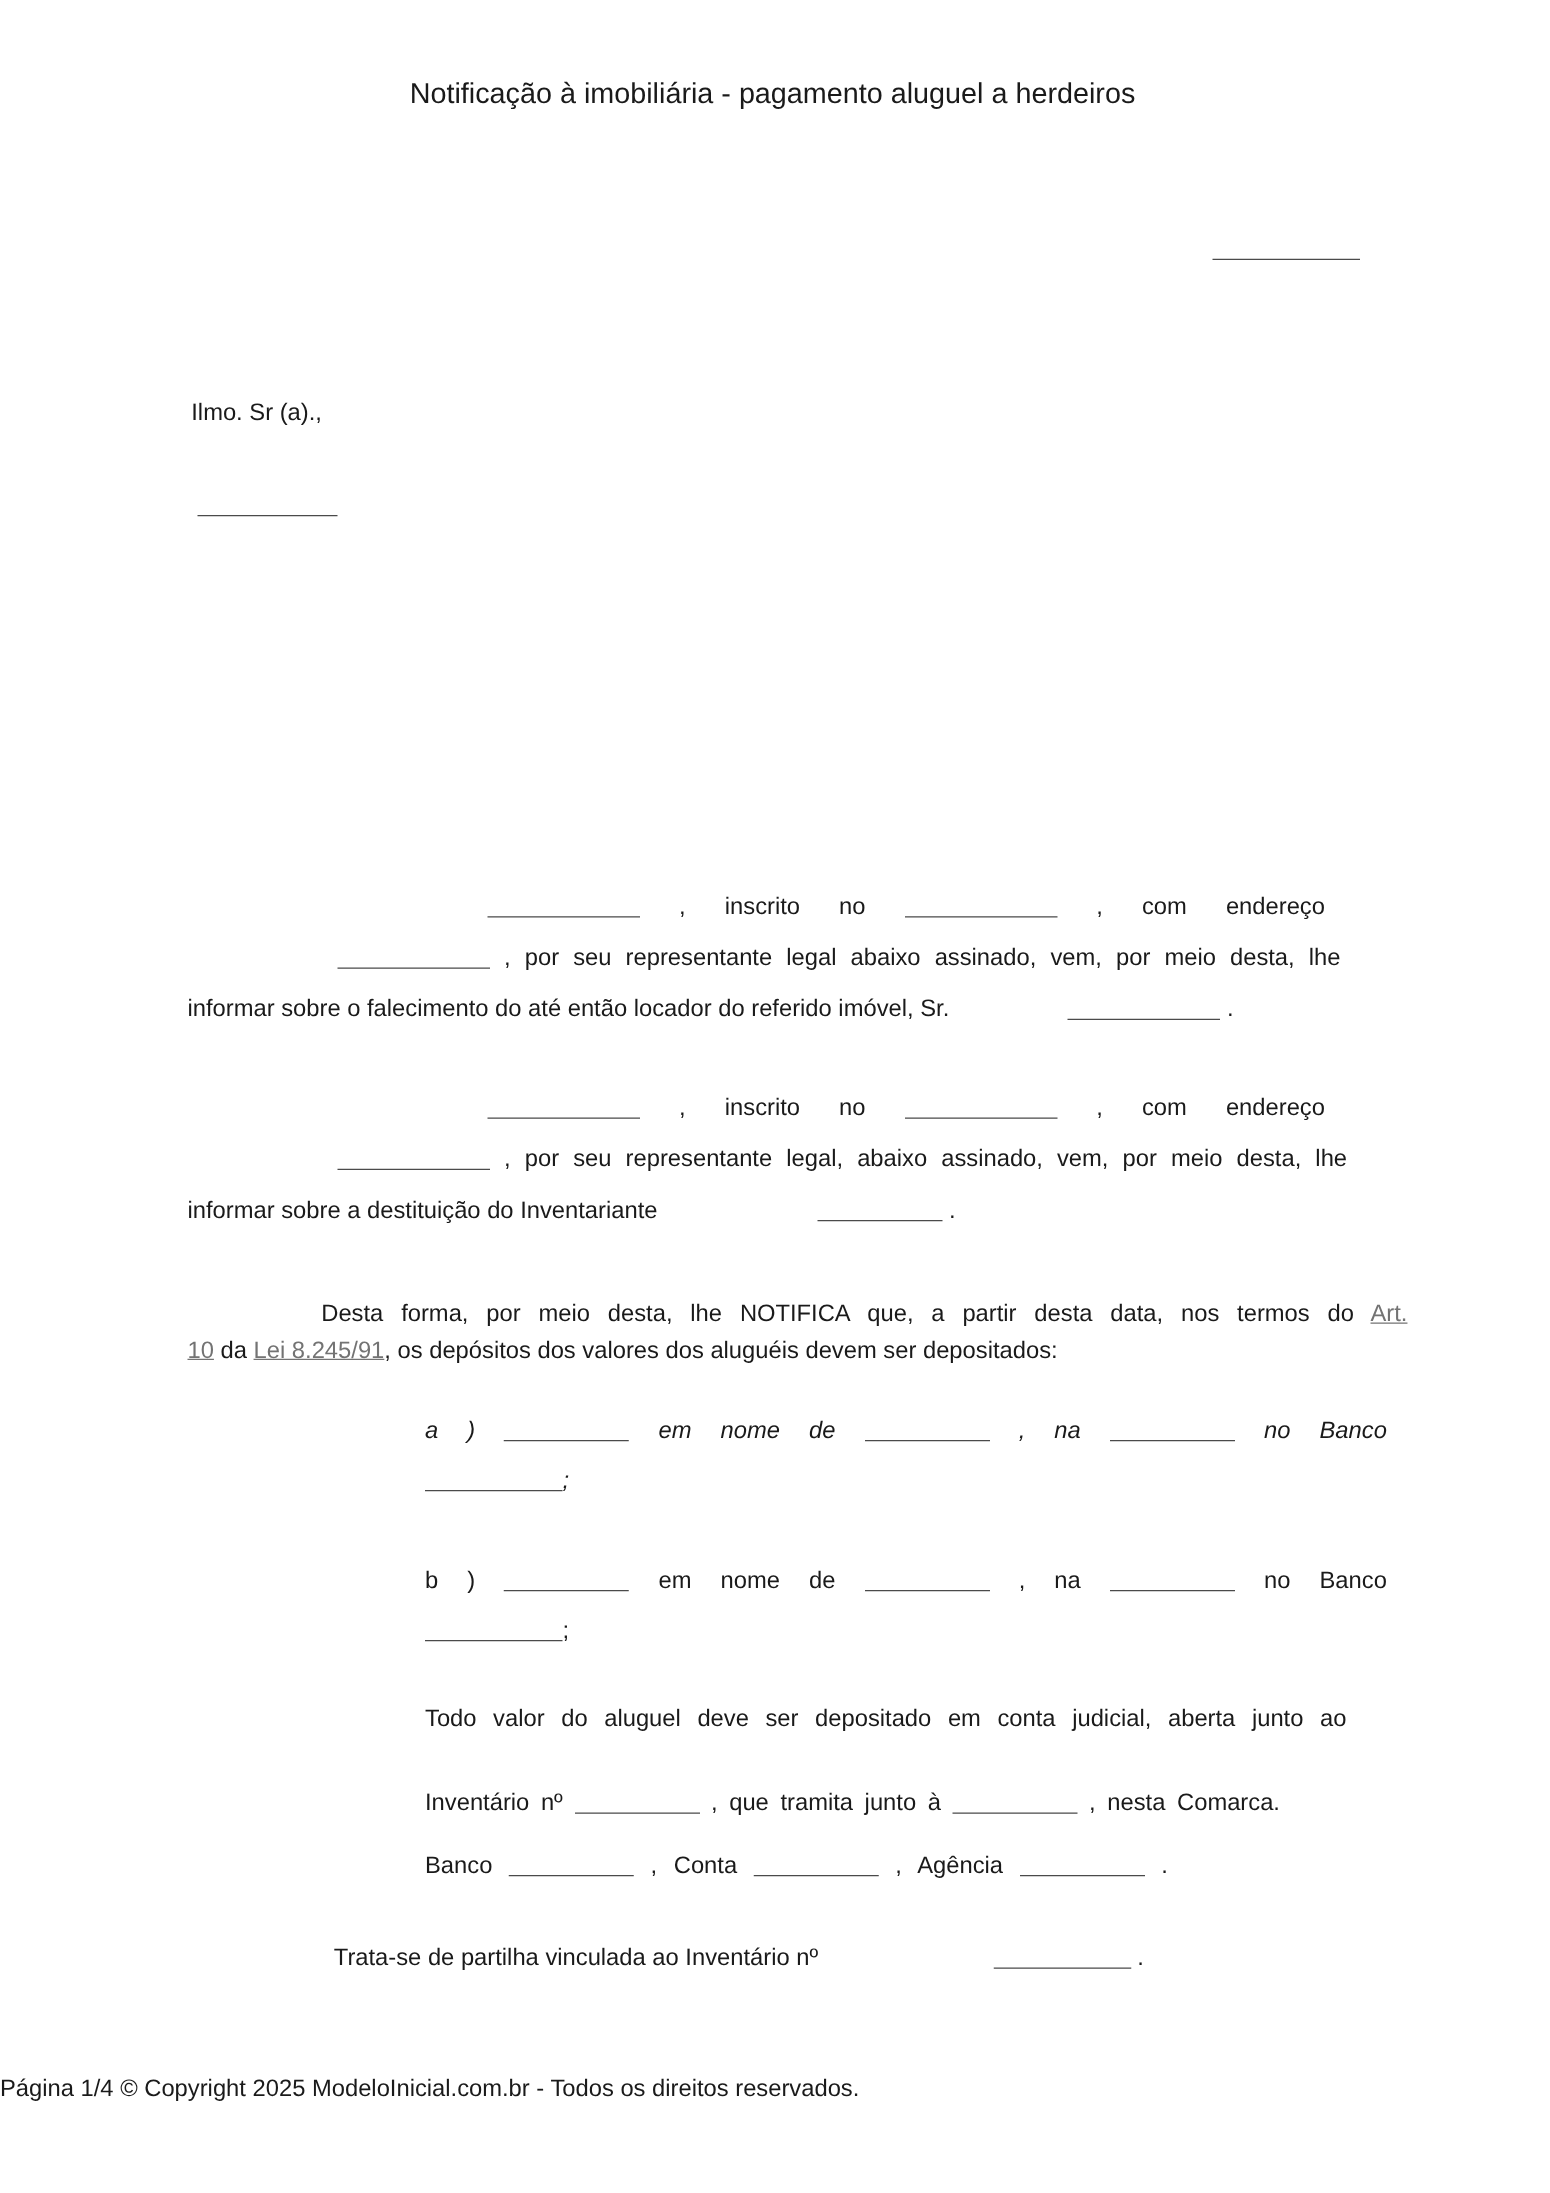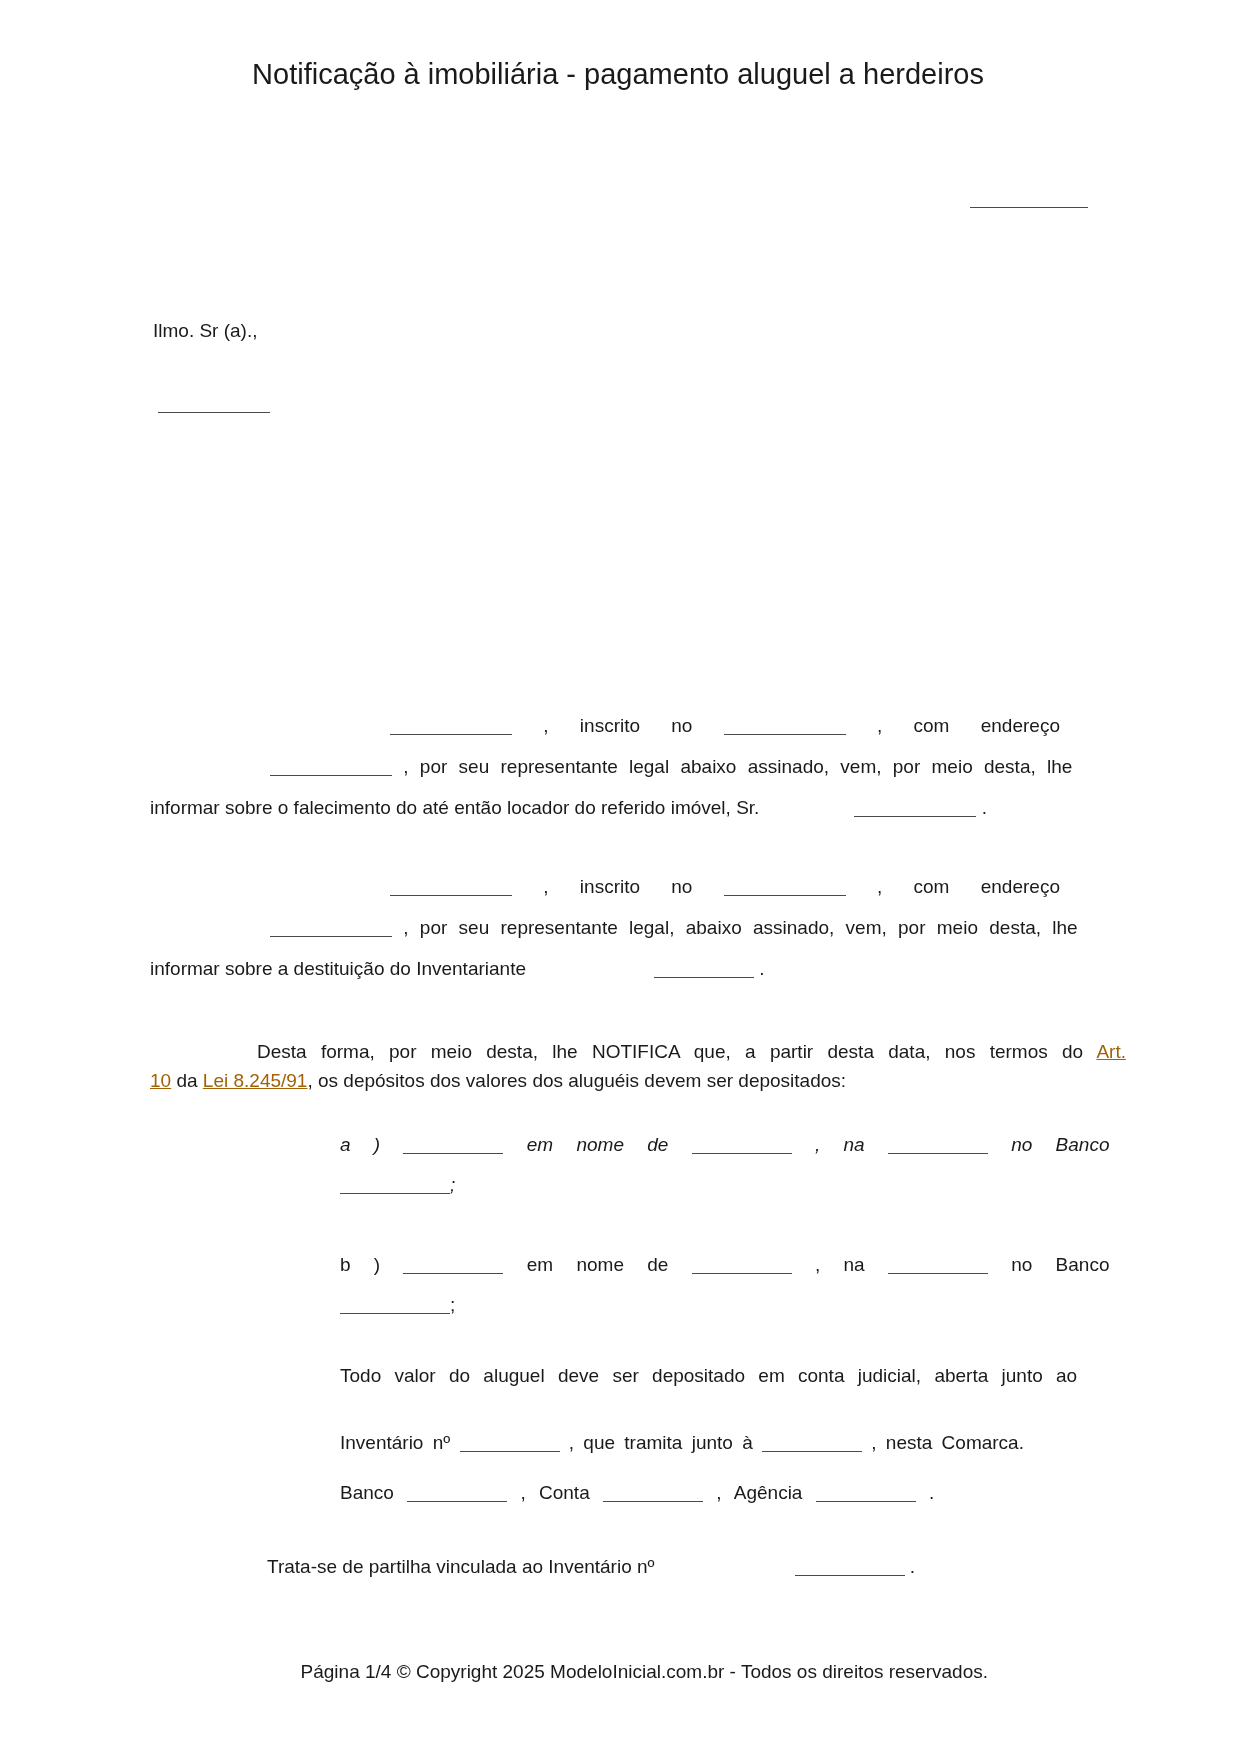--- a/index.html
+++ b/index.html
@@ -12,21 +12,21 @@
     font-size: 19px;
     color: #1a1a1a;
     overflow: hidden;
   }
   .abs { position: absolute; }
   .ln { white-space: nowrap; }
 
   #title {
     left: 0; top: 60px; width: 1236px;
     text-align: center;
-    font-size: 29px;
+    font-size: 23px;
     line-height: 28px;
   }
 
   
   .blank-standalone { border-bottom: 1.5px solid #4a4a4a; }
   #date-blank      { left: 970px; top: 191px; width: 118px; height: 16px; }
   #addressee-blank { left: 158px; top: 396px; width: 112px; height: 16px; }
 
   #salutation { left: 153px; top: 321px; line-height: 20px; }
 
@@ -44,21 +44,21 @@
   #item-b { left: 340px; top: 1245px; width: 800px; line-height: 40px; }
   .item-l1 { word-spacing: 18px; }
 
   #deposito { left: 340px; top: 1358px; width: 800px; line-height: 35px; }
   .dep-l1 { word-spacing: 8px; }
   .dep-l2 { word-spacing: 4px; margin-top: 32px; }
 
   #banco-line    { left: 340px; top: 1483px; line-height: 20px; word-spacing: 8px; }
   #partilha-line { left: 267px; top: 1557px; line-height: 20px; }
 
-  #footer { left: 0; top: 1662px; width: 988px; text-align: right; line-height: 20px; }
+  #footer { left: 0; top: 1662px; width: 988px; text-align: left; line-height: 20px; }
 
   .ws2  { word-spacing: 2px; }
   .ws10 { word-spacing: 10px; }
 
   
   .bk {
     display: inline-block;
     width: 100px;
     height: 14px;
     border-bottom: 1.5px solid #4a4a4a;
@@ -69,21 +69,21 @@
   .bk-sm  { width: 92px; }
   .bk-110 { width: 110px; }
 
   
   .sp { display: inline-block; height: 1px; vertical-align: baseline; }
   .sp95  { width: 95px; }
   .sp128 { width: 128px; }
   .sp140 { width: 140px; }
 
   .doc-link {
-    color: #a16207;
+    color: #737373;
     text-decoration: underline;
     cursor: pointer;
   }
 </style>
 </head>
 <body>
 
 <div class="page">
 
   <div class="abs" id="title">Notificação à imobiliária - pagamento aluguel a herdeiros</div>

